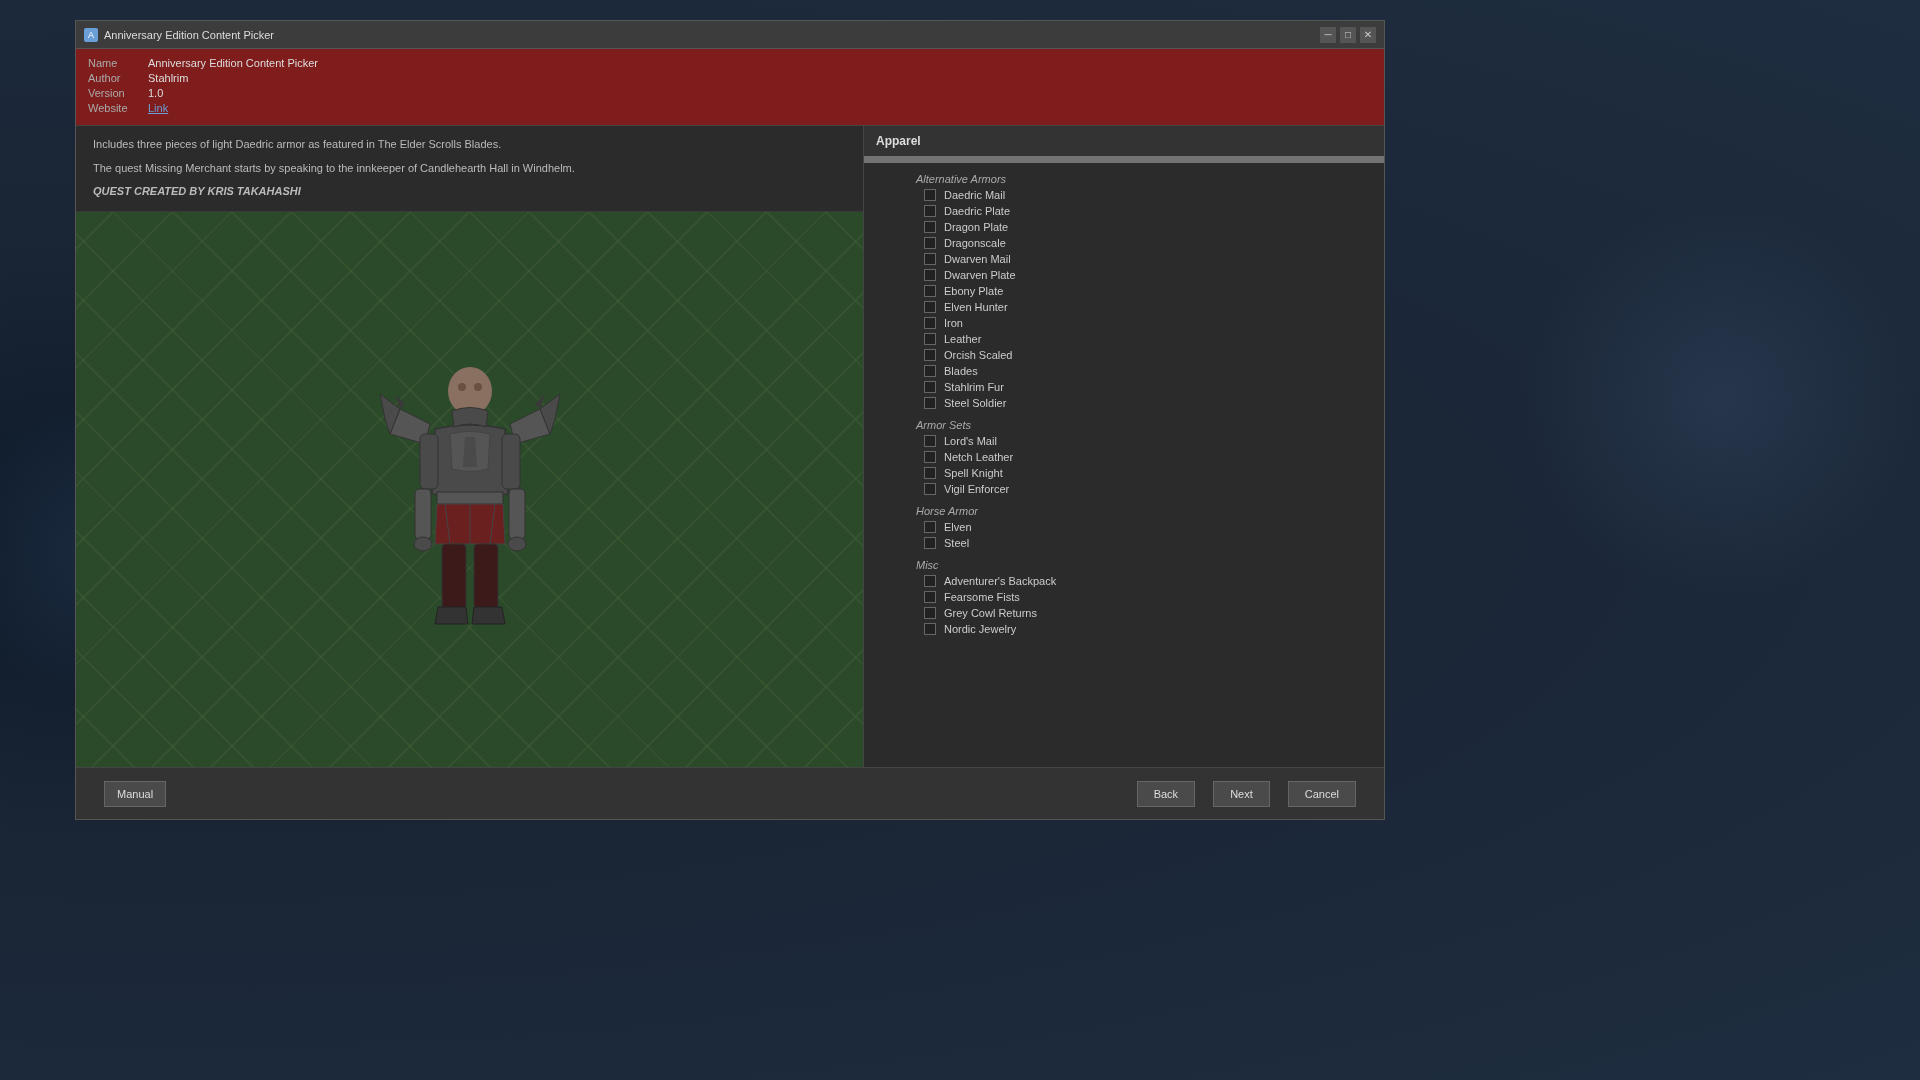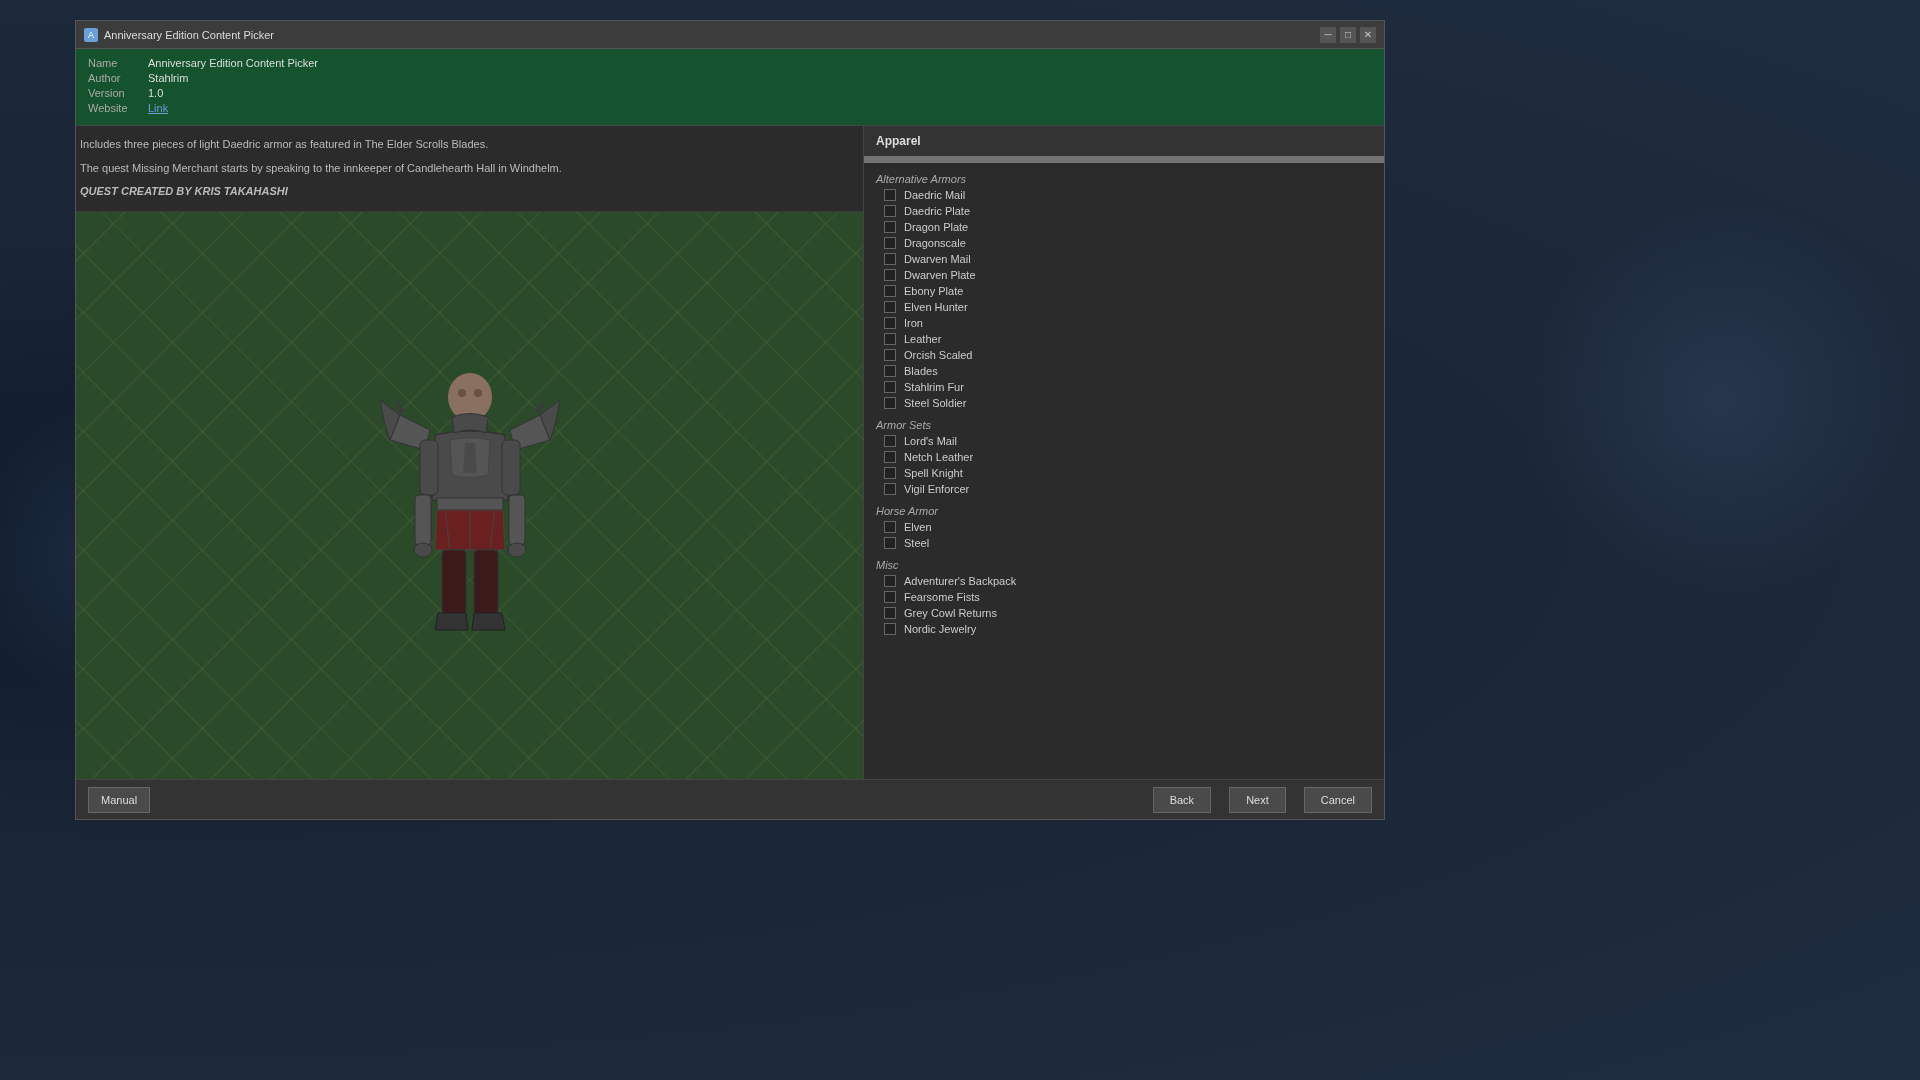--- a/index.html
+++ b/index.html
@@ -79,21 +79,21 @@
       color: #ccc;
       font-size: 10px;
       cursor: pointer;
       display: flex;
       align-items: center;
       justify-content: center;
     }
 
     
     .header-area {
-      background: #14532d;
+      background: #7f1d1d;
       padding: 8px 12px;
       border-bottom: 1px solid #444;
       flex-shrink: 0;
     }
 
     .header-row {
       display: flex;
       align-items: center;
       margin-bottom: 3px;
     }
@@ -126,21 +126,21 @@
     .left-panel {
       flex: 1;
       display: flex;
       flex-direction: column;
       background: #2b2b2b;
       border-right: 1px solid #444;
       overflow: hidden;
     }
 
     .description-area {
-      padding: 10px 4px;
+      padding: 10px 17px;
       border-bottom: 1px solid #3a3a3a;
       flex-shrink: 0;
     }
 
     .desc-text {
       color: #bbb;
       font-size: 11px;
       line-height: 1.6;
       margin-bottom: 6px;
     }
@@ -246,30 +246,31 @@
       color: #6a9fd8;
     }
 
     .item-name {
       color: #ccc;
       font-size: 11px;
     }
 
     .category-section {
       margin-bottom: 4px;
+      padding-left: 40px;
     }
 
     
     .bottom-bar {
       background: #333;
       border-top: 1px solid #444;
-      height: 40px;
-      display: flex;
-      align-items: center;
-      padding: 0 12px;
+      height: 52px;
+      display: flex;
+      align-items: center;
+      padding: 0 28px;
       flex-shrink: 0;
     }
 
     .manual-btn {
       background: #4a4a4a;
       border: 1px solid #666;
       color: #ddd;
       padding: 4px 12px;
       font-size: 11px;
       cursor: pointer;

